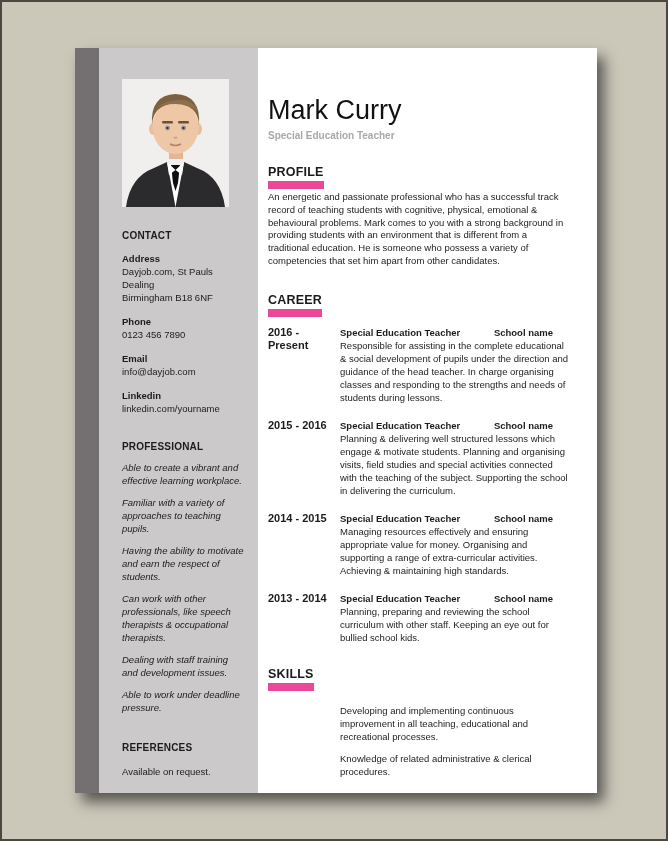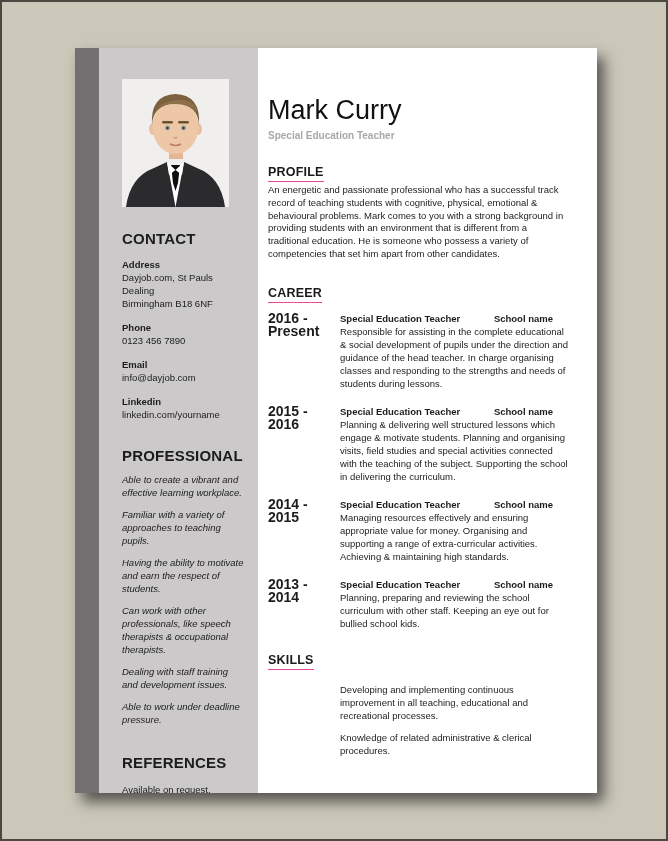--- a/index.html
+++ b/index.html
@@ -43,50 +43,50 @@
 
   
   .photo-frame {
     width: 107px; height: 128px;
     background: #ffffff;
     overflow: hidden;
   }
 
   
   .side-heading {
-    font-size: 15px; font-weight: bold; color: #1c1c1c;
+    font-size: 10px; font-weight: bold; color: #1c1c1c;
     letter-spacing: 0.2px;
   }
   .contact-heading { margin-top: 23px; }
   .contact-field { margin-top: 11px; }
   .field-label { font-size: 9.5px; font-weight: bold; line-height: 13px; }
   .field-line { font-size: 9.5px; line-height: 13px; }
   .prof-heading { margin-top: 26px; }
   .prof-item { font-size: 9.5px; line-height: 13px; margin-top: 9px; font-style: italic; }
   .ref-heading { margin-top: 28px; }
   .ref-text { font-size: 9.5px; line-height: 13px; margin-top: 12px; }
 
   
   .name { font-size: 27px; font-weight: normal; color: #111111; line-height: 30px; }
   .subtitle { font-size: 10px; font-weight: bold; color: #a8a8a8; margin-top: 5px; }
   .main-heading-wrap { line-height: 14px; }
   .main-heading {
     display: inline-block;
     font-size: 12.5px; font-weight: bold; color: #1a1a1a;
     padding-bottom: 2px;
-    border-bottom: 1px solid #ec4899;
+    border-bottom: 8px solid #ec4899;
     letter-spacing: 0.2px;
   }
   .profile-heading-wrap { margin-top: 23px; }
   .profile-text { font-size: 9.5px; line-height: 12.8px; margin-top: 2px; }
 
   .career-heading-wrap { margin-top: 24px; }
   .career-entry { display: flex; margin-top: 15px; }
   .career-entry.first { margin-top: 9px; }
-  .career-dates { width: 72px; flex: 0 0 auto; font-size: 14px; font-weight: bold; line-height: 13px; }
+  .career-dates { width: 72px; flex: 0 0 auto; font-size: 11px; font-weight: bold; line-height: 13px; }
   .career-body { flex: 1; }
   .career-title-row { display: flex; justify-content: space-between; }
   .career-title { font-size: 9.5px; font-weight: bold; line-height: 13px; }
   .career-employer { font-size: 9.5px; font-weight: bold; line-height: 13px; margin-right: 16px; }
   .career-desc { font-size: 9.5px; line-height: 13px; }
 
   .skills-heading-wrap { margin-top: 22px; }
   .skills-item { font-size: 9.5px; line-height: 13px; margin-left: 72px; margin-top: 9px; }
   .skills-item.first { margin-top: 13px; }
 </style>

